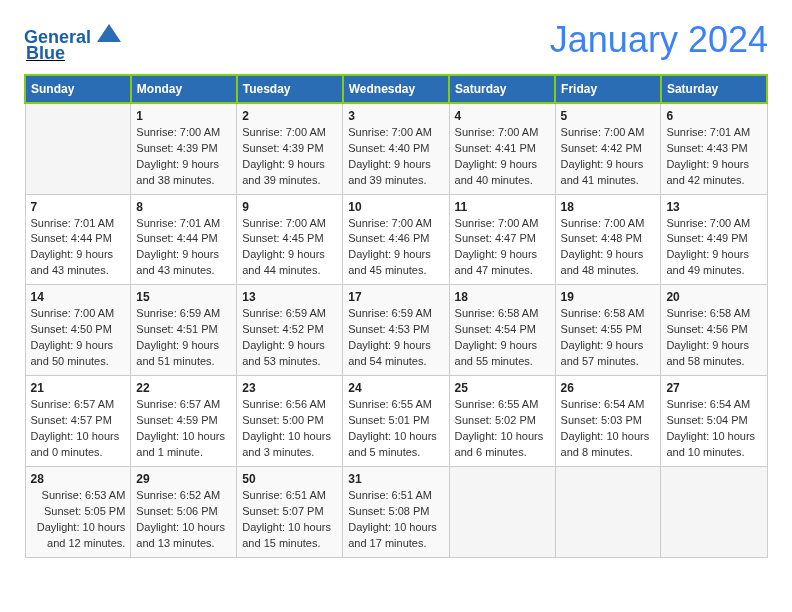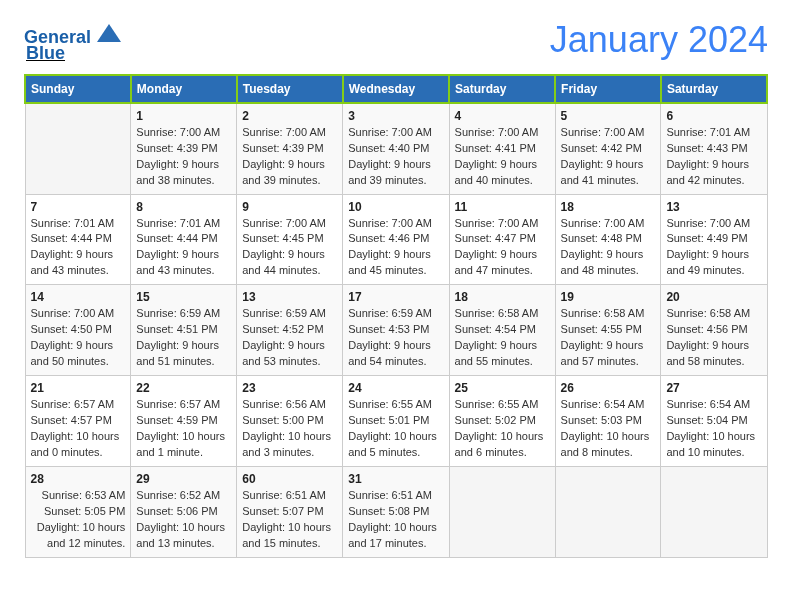--- a/index.html
+++ b/index.html
@@ -338,21 +338,21 @@
 and 12 minutes.</div>
         </td>
         <td>
           <span class="day-number">29</span>
           <div class="day-info" style="white-space: pre-line;">Sunrise: 6:52 AM
 Sunset: 5:06 PM
 Daylight: 10 hours
 and 13 minutes.</div>
         </td>
         <td>
-          <span class="day-number">60</span>
+          <span class="day-number">50</span>
           <div class="day-info" style="white-space: pre-line;">Sunrise: 6:51 AM
 Sunset: 5:07 PM
 Daylight: 10 hours
 and 15 minutes.</div>
         </td>
         <td>
           <span class="day-number">31</span>
           <div class="day-info" style="white-space: pre-line;">Sunrise: 6:51 AM
 Sunset: 5:08 PM
 Daylight: 10 hours

